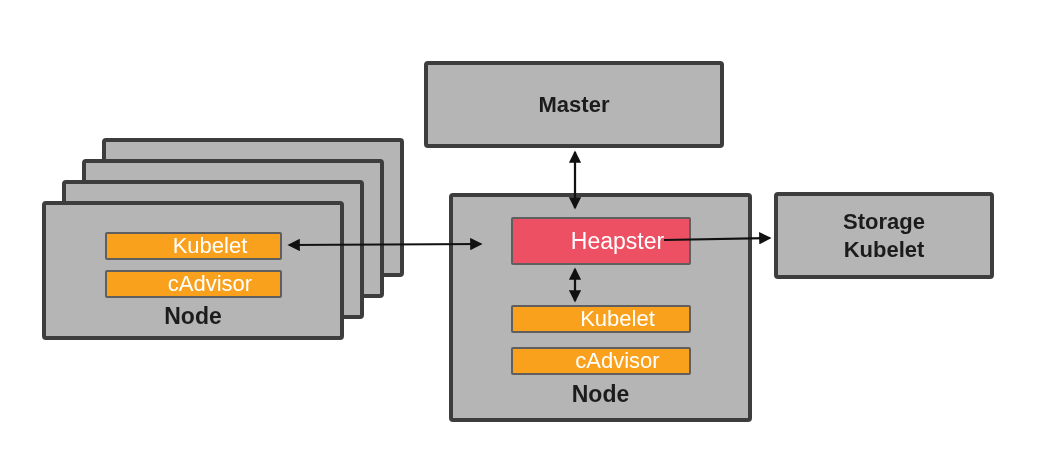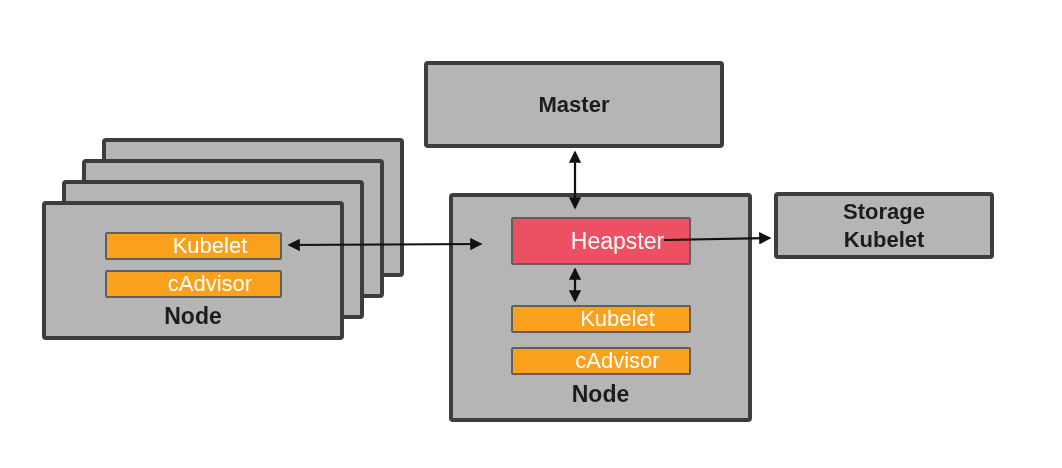--- a/index.html
+++ b/index.html
@@ -95,21 +95,21 @@
     </div>
     <div class="inner-box orange" style="left:58px; top:108px; width:180px; height:28px;">
       <span>Kubelet</span>
     </div>
     <div class="inner-box orange" style="left:58px; top:150px; width:180px; height:28px;">
       <span>cAdvisor</span>
     </div>
     <div class="box-title" style="bottom:10px; font-size:23px;">Node</div>
   </div>
 
-  <div class="gray-box storage-box" style="left:774px; top:192px; width:220px; height:67px;">
+  <div class="gray-box storage-box" style="left:774px; top:192px; width:220px; height:87px;">
     <span>Storage</span>
     <span>Kubelet</span>
   </div>
 
   <svg class="arrow-layer" viewBox="0 0 1062 468" xmlns="http://www.w3.org/2000/svg">
     <defs>
       <marker id="ah" viewBox="0 0 8 8" refX="7" refY="4" markerWidth="5.5" markerHeight="5.5" orient="auto-start-reverse">
         <path d="M0,0 L8,4 L0,8 z"></path>
       </marker>
     </defs>

